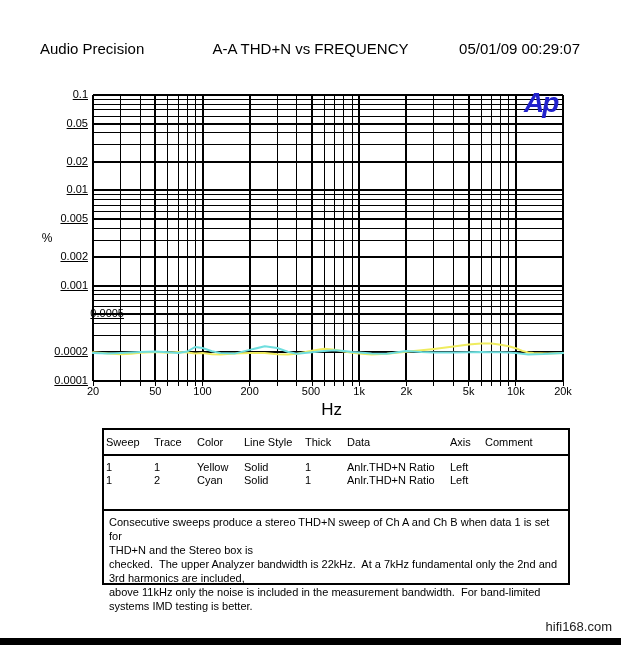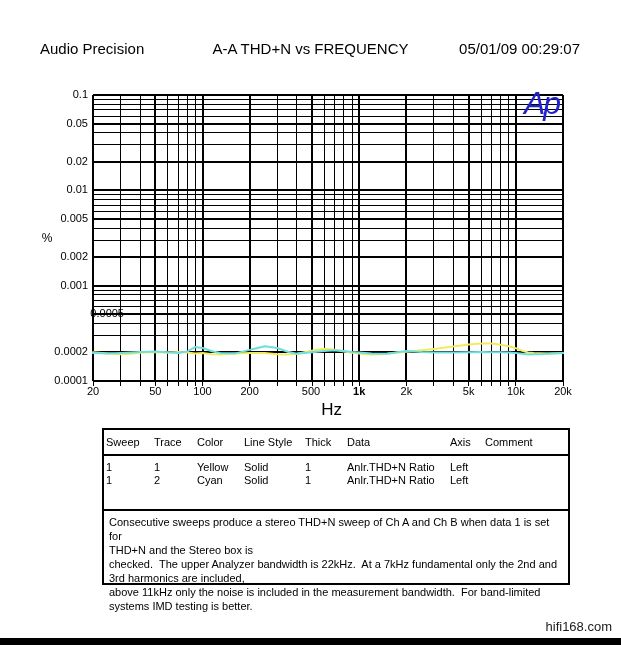--- a/index.html
+++ b/index.html
@@ -2,25 +2,25 @@
 <html><head>
 <meta charset="utf-8">
 <style>
   html,body{margin:0;padding:0;background:#fff;}
   .page{position:relative;width:621px;height:647px;background:#ffffff;
         font-family:"Liberation Sans",sans-serif;color:#000;overflow:hidden;}
   .hdr-vendor{position:absolute;left:40px;top:40px;font-size:15px;}
   .hdr-title{position:absolute;left:0;top:40px;width:621px;text-align:center;font-size:15px;}
   .hdr-date{position:absolute;right:41px;top:40px;font-size:15px;}
   #chart-svg{position:absolute;left:0;top:0;}
-  .ytick{position:absolute;left:0;width:88px;text-align:right;font-size:11px;}
+  .ytick{position:absolute;left:0;width:88px;text-align:right;font-size:11px;text-decoration:underline;}
   .xtick{position:absolute;width:44px;text-align:center;font-size:11px;}
   .y-unit{position:absolute;left:38px;top:231px;width:18px;text-align:center;font-size:12px;}
   .x-unit{position:absolute;left:314px;top:400px;width:28px;text-align:right;font-size:17px;}
-  .ap-logo{position:absolute;left:524px;top:89px;font-size:32px;font-weight:normal;
+  .ap-logo{position:absolute;left:524px;top:89px;font-size:28px;font-weight:bold;
            font-style:italic;letter-spacing:-2px;line-height:28px;}
   .infobox{position:absolute;left:102px;top:428px;width:468px;height:157px;
            border:2px solid #000;box-sizing:border-box;background:#fff;}
   .sweep-table{height:79px;overflow:hidden;}
   table{table-layout:fixed;width:100%;border-collapse:collapse;}
   col.c1{width:48px}col.c2{width:43px}col.c3{width:47px}col.c4{width:61px}
   col.c5{width:42px}col.c6{width:103px}col.c7{width:35px}col.c8{width:85px}
   th,td{font-weight:normal;text-align:left;font-size:11px;padding:0 0 0 2px;white-space:nowrap;}
   thead tr{height:25px;}
   thead th{border-bottom:2px solid #000;}
@@ -138,21 +138,21 @@
       <span class="ytick" style="top: 249.968px;">0.002</span>
       <span class="ytick" style="top: 278.667px;">0.001</span>
       <span class="ytick" style="top: 307.365px; margin-left: 36px;">0.0005</span>
       <span class="ytick" style="top: 345.302px;">0.0002</span>
       <span class="ytick" style="top: 374px;">0.0001</span>
       <span class="xtick" style="left: 71px; top: 385px;">20</span>
       <span class="xtick" style="left: 133.344px; top: 385px;">50</span>
       <span class="xtick" style="left: 180.505px; top: 385px;">100</span>
       <span class="xtick" style="left: 227.667px; top: 385px;">200</span>
       <span class="xtick" style="left: 289px; top: 385px;">500</span>
-      <span class="xtick" style="left: 337.172px; top: 385px; font-weight: bold;">1k</span>
+      <span class="xtick" style="left: 337.172px; top: 385px;">1k</span>
       <span class="xtick" style="left: 384.333px; top: 385px;">2k</span>
       <span class="xtick" style="left: 446.677px; top: 385px;">5k</span>
       <span class="xtick" style="left: 493.839px; top: 385px;">10k</span>
       <span class="xtick" style="left: 541px; top: 385px;">20k</span>
     </div>
 
   <span class="y-unit">%</span>
   <span class="x-unit">Hz</span>
   <span class="ap-logo" id="ap-logo" style="color: rgb(34, 34, 204);">Ap</span>
 

